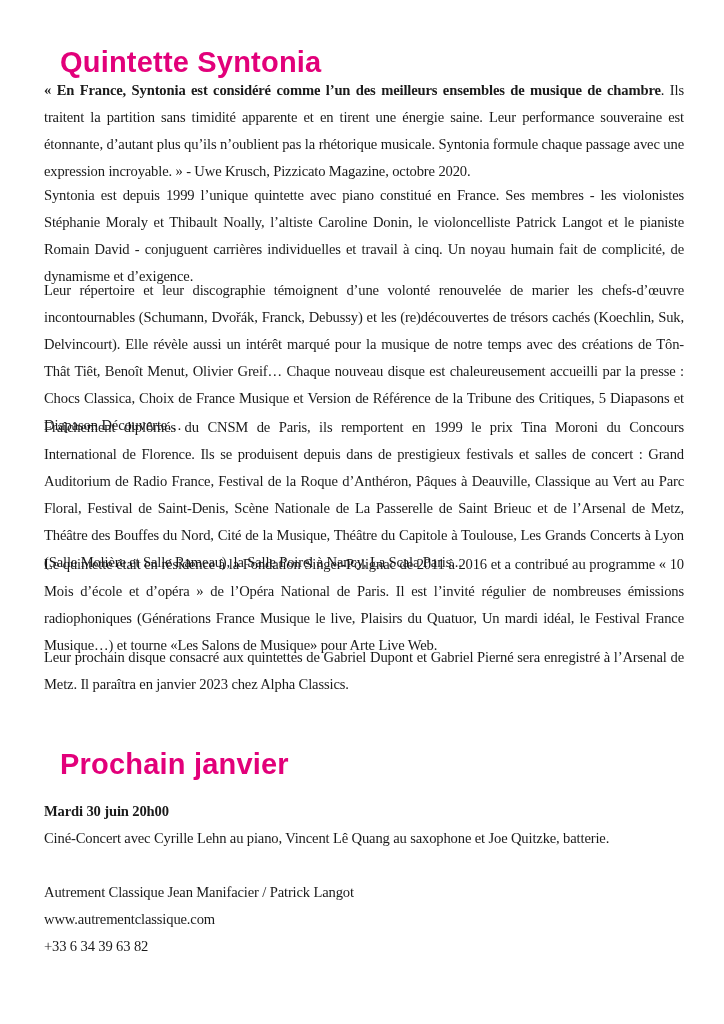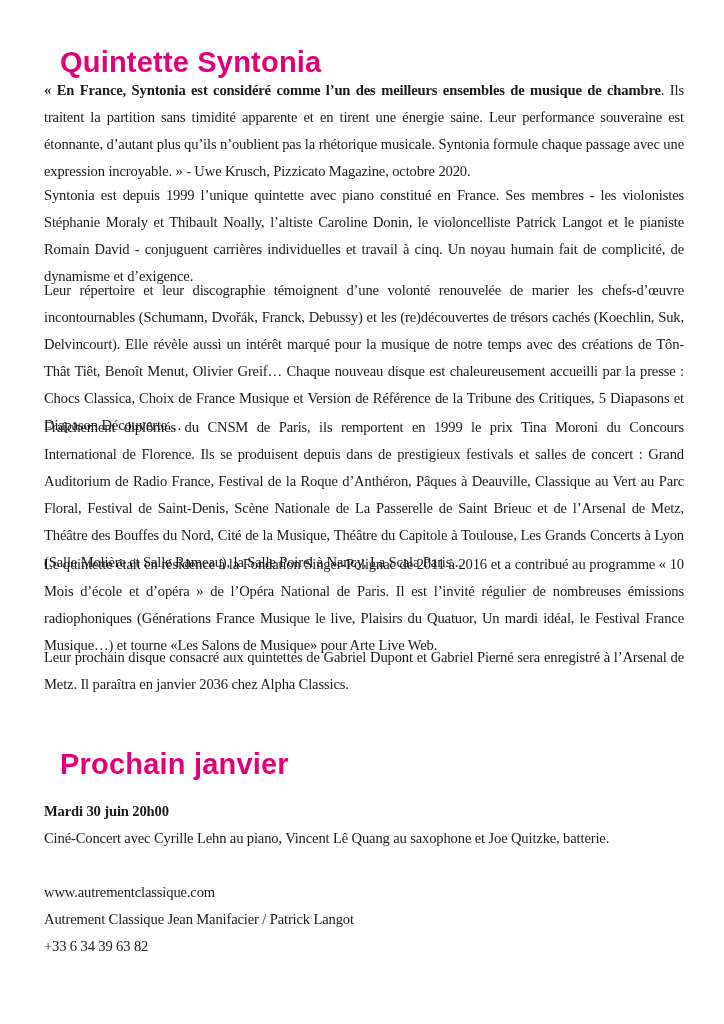--- a/index.html
+++ b/index.html
@@ -43,28 +43,28 @@
   </p>
 
   <p class="p" style="top:182px;">Syntonia est depuis 1999 l’unique quintette avec piano constitué en France. Ses membres - les violonistes Stéphanie Moraly et Thibault Noally, l’altiste Caroline Donin, le violoncelliste Patrick Langot et le pianiste Romain David - conjuguent carrières individuelles et travail à cinq. Un noyau humain fait de complicité, de dynamisme et d’exigence.</p>
 
   <p class="p" style="top:277px;">Leur répertoire et leur discographie témoignent d’une volonté renouvelée de marier les chefs-d’œuvre incontournables (Schumann, Dvořák, Franck, Debussy) et les (re)découvertes de trésors cachés (Koechlin, Suk, Delvincourt). Elle révèle aussi un intérêt marqué pour la musique de notre temps avec des créations de Tôn-Thât Tiêt, Benoît Menut, Olivier Greif…  Chaque nouveau disque est chaleureusement accueilli par la presse : Chocs Classica, Choix de France Musique et Version de Référence de la Tribune des Critiques, 5 Diapasons et Diapason Découverte…</p>
 
   <p class="p" style="top:414px;">Fraîchement diplômés du CNSM de Paris, ils remportent en 1999 le prix Tina Moroni du Concours International de Florence. Ils se produisent depuis dans de prestigieux festivals et salles de concert : Grand Auditorium de Radio France, Festival de la Roque d’Anthéron, Pâques à Deauville, Classique au Vert au Parc Floral, Festival de Saint-Denis, Scène Nationale de La Passerelle de Saint Brieuc et de l’Arsenal de Metz, Théâtre des Bouffes du Nord, Cité de la Musique, Théâtre du Capitole à Toulouse, Les Grands Concerts à Lyon (Salle Molière et Salle Rameau), la Salle Poirel à Nancy, La Scala Paris...</p>
 
   <p class="p" style="top:551px;">Le quintette était en résidence à la Fondation Singer-Polignac de 2011 à 2016 et a contribué au programme « 10 Mois d’école et d’opéra » de l’Opéra National de Paris. Il est l’invité régulier de nombreuses émissions radiophoniques (Générations France Musique le live, Plaisirs du Quatuor, Un mardi idéal, le Festival France Musique…) et tourne «Les Salons de Musique» pour Arte Live Web.</p>
 
-  <p class="p" style="top:644px;">Leur prochain disque consacré aux quintettes de Gabriel Dupont et Gabriel Pierné sera enregistré à l’Arsenal de Metz. Il paraîtra en janvier 2036 chez Alpha Classics.</p>
+  <p class="p" style="top:644px;">Leur prochain disque consacré aux quintettes de Gabriel Dupont et Gabriel Pierné sera enregistré à l’Arsenal de Metz. Il paraîtra en janvier 2023 chez Alpha Classics.</p>
 
   <h1 style="top:732px;">Prochain janvier</h1>
 
   <p class="p left" style="top:798px;">
     <b class="line">Mardi 30 juin 20h00</b>
     <span class="line">Ciné-Concert avec Cyrille Lehn au piano, Vincent Lê Quang au saxophone et Joe Quitzke, batterie.</span>
   </p>
 
   <p class="p left" style="top:879px;">
+    <span class="line">Autrement Classique Jean Manifacier / Patrick Langot</span>
     <span class="line">www.autrementclassique.com</span>
-    <span class="line">Autrement Classique Jean Manifacier / Patrick Langot</span>
     <span class="line">+33 6 34 39 63 82</span>
   </p>
 
 </div>
 
 </body></html>

